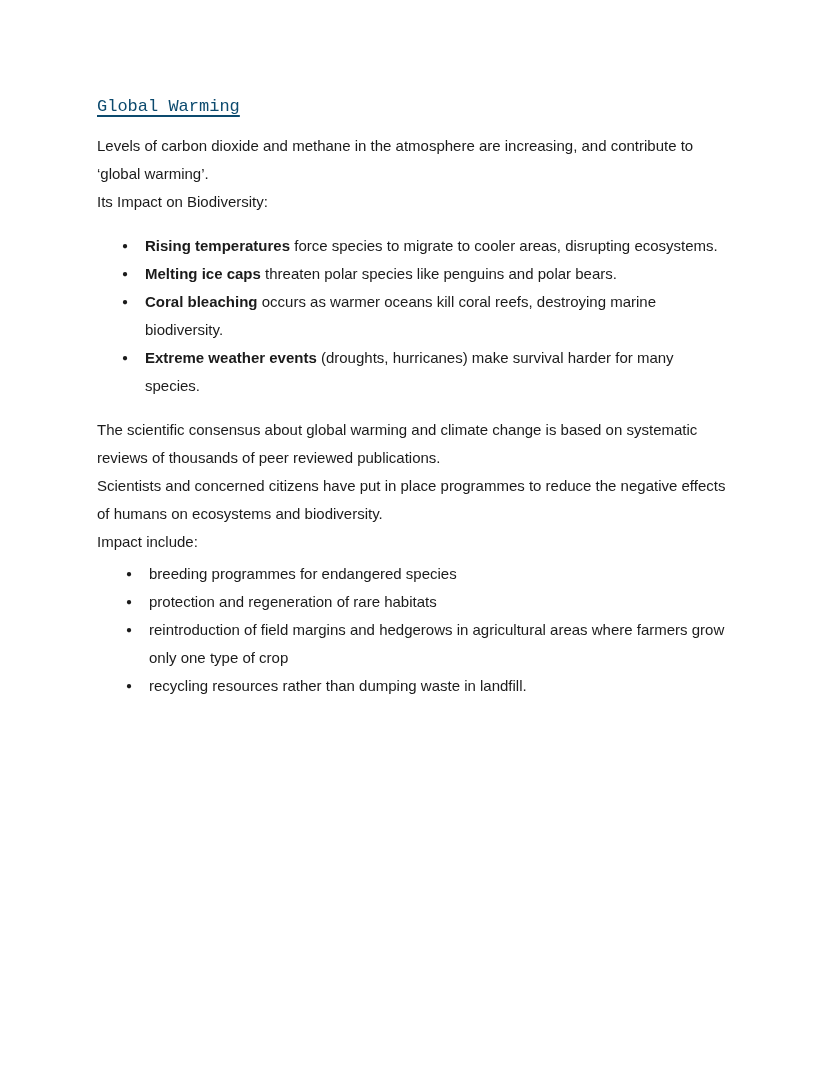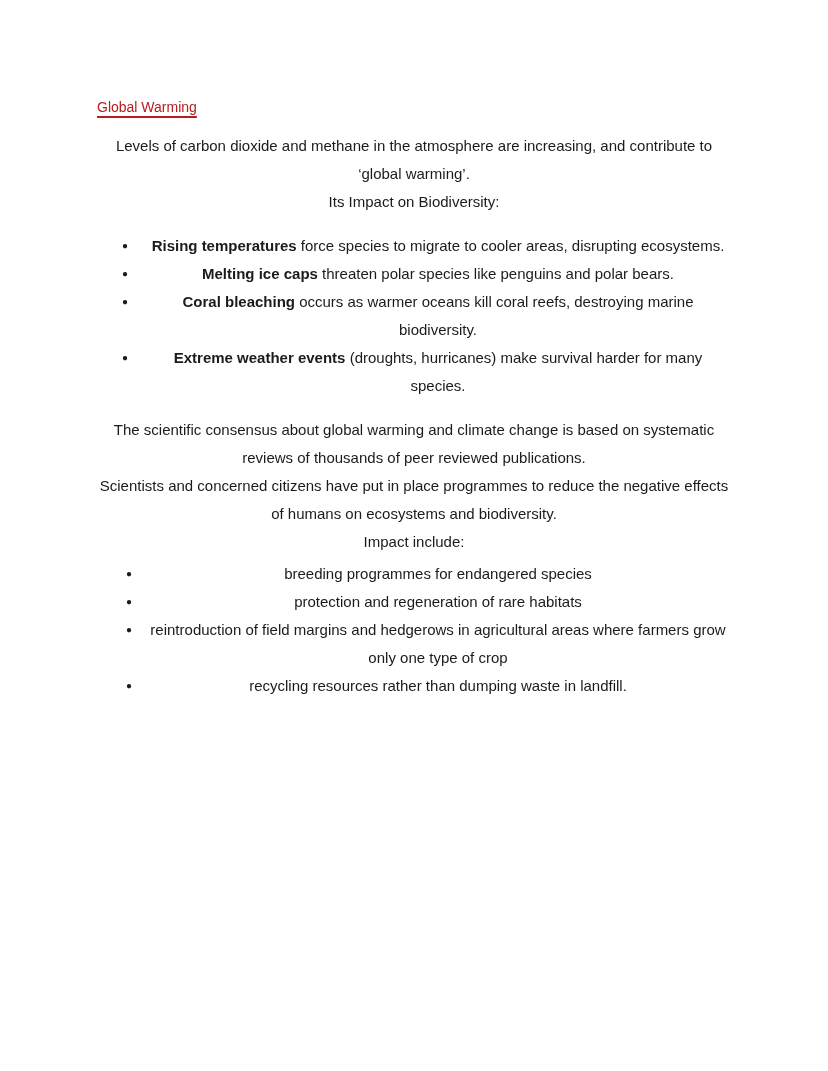--- a/index.html
+++ b/index.html
@@ -14,42 +14,40 @@
     box-sizing: border-box;
     padding: 92px 97px 0 97px;
     background: #ffffff;
     font-family: "Liberation Sans", sans-serif;
     font-size: 15px;
     line-height: 28px;
     color: #1b1b1b;
     overflow: hidden;
   }
   .doc-heading {
-    font-family: Liberation Sans, sans-serif;
-    font-size: 14px;
+    font-family: Liberation Mono, monospace;
+    font-size: 17px;
     line-height: 30px;
     font-weight: 400;
-    color: #b91c1c;
+    color: #0c4a6e;
     text-decoration: underline;
     text-decoration-thickness: 2px;
     text-underline-offset: 4px;
     margin: 0 0 10px 0;
   }
   .doc-heading.second {
     margin: 2px 0 8px 0;
   }
   .para {
     margin: 0;
-    text-align: center;
   }
   .bullet-list {
     list-style: none;
     margin: 16px 0 16px 0;
     padding: 0;
-    text-align: center;
   }
   .bullet-list.tight {
     margin: 4px;
   }
   .bullet-list li {
     position: relative;
     padding-left: 48px;
   }
   .bullet-list li::before {
     content: "\25CF";

